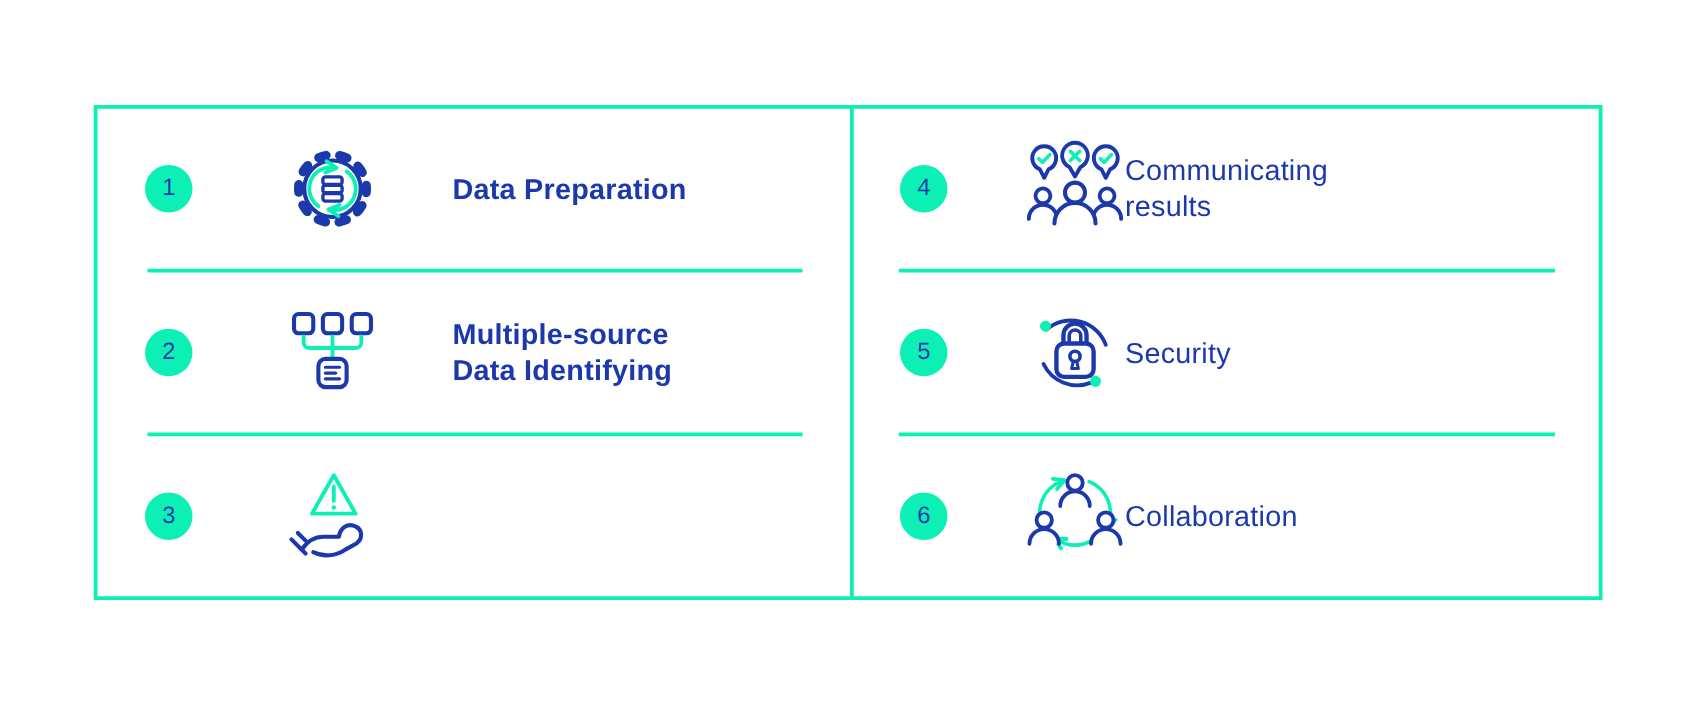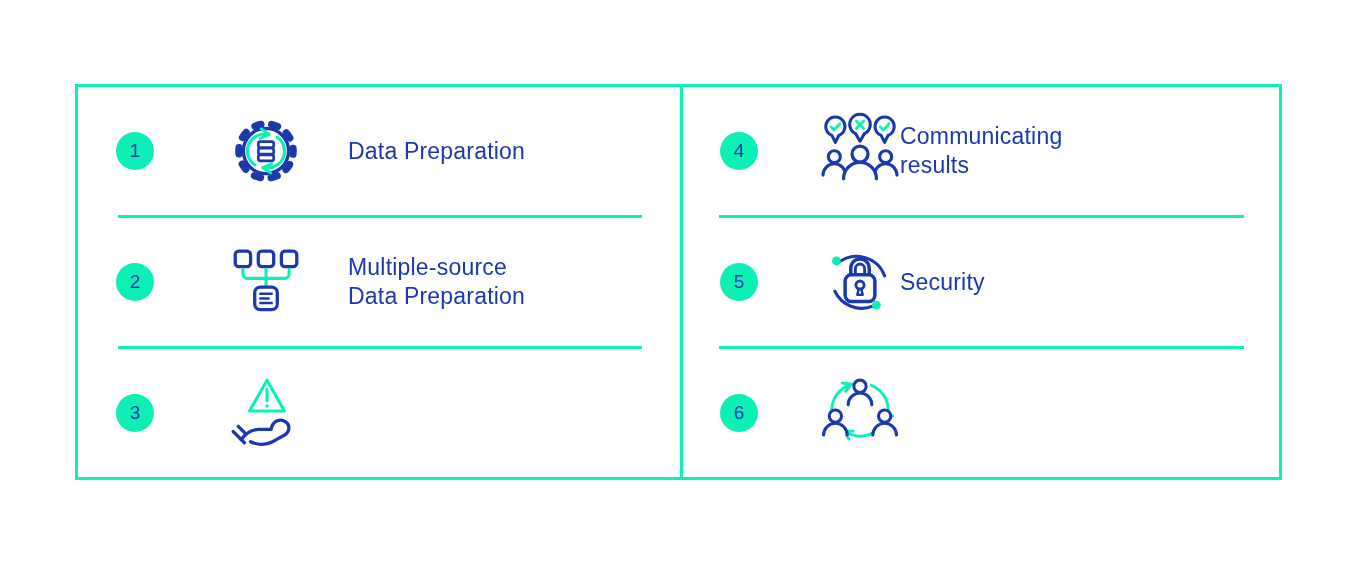--- a/index.html
+++ b/index.html
@@ -29,21 +29,21 @@
   }
   .panel-left .num{margin-left:38px;}
   .panel-right .num{margin-left:37px;}
   .icon-box{width:80px;display:flex;justify-content:center;align-items:center;flex:none;}
   .panel-left .icon-box{margin-left:72px;}
   .panel-right .icon-box{margin-left:62px;}
   .label{
     color:var(--primary);font-size:23px;line-height:29px;font-weight:500;
     white-space:pre-line;letter-spacing:0.2px;
   }
-  .panel-left .label{margin-left:42px;}
+  .panel-left .label{margin-left:56px;font-weight:bold;}
   .panel-right .label{}
   
   svg{display:block;}
   .sb{stroke:var(--primary);fill:none;stroke-linecap:round;stroke-linejoin:round;}
   .st{stroke:var(--accent);fill:none;stroke-linecap:round;stroke-linejoin:round;}
   .sbw{stroke:var(--primary);fill:#fff;stroke-linecap:round;stroke-linejoin:round;}
   .ft{fill:var(--accent);stroke:none;}
 </style>
 </head>
 <body>
@@ -83,21 +83,21 @@
             <rect x="8" y="8" width="15" height="15" rx="3.5" class="sb" stroke-width="3.2"></rect>
             <rect x="30.5" y="8" width="15" height="15" rx="3.5" class="sb" stroke-width="3.2"></rect>
             <rect x="53" y="8" width="15" height="15" rx="3.5" class="sb" stroke-width="3.2"></rect>
             <path d="M15.5 25.5 v4.5 a4.5 4.5 0 0 0 4.5 4.5 h36 a4.5 4.5 0 0 0 4.5 -4.5 v-4.5" class="st" stroke-width="3"></path>
             <path d="M38 25.5 V45" class="st" stroke-width="3"></path>
             <rect x="27" y="43" width="22" height="22" rx="5.5" class="sbw" stroke-width="3.2"></rect>
             <path d="M32.5 49.5 h11 M32.5 54 h8 M32.5 58.5 h11" class="sb" stroke-width="2.5"></path>
           </svg>
         </div>
         <div class="label">Multiple-source
-Data Preparation</div>
+Data Identifying</div>
       </div>
 
       <div class="sep"></div>
 
       <div class="row">
         <div class="num">3</div>
         <div class="icon-box">
           <svg width="78" height="78" viewBox="0 0 76 76">
             <path d="M39 6 L56 36 L22 36 Z" class="st" stroke-width="3"></path>
             <path d="M39 15 V26" class="st" stroke-width="3"></path>
@@ -169,17 +169,18 @@
             <path d="M49 11 A26 26 0 0 1 64 44" class="st" stroke-width="2.8" marker-end="url(#ah-collab)"></path>
             <path d="M51 57 A26 26 0 0 1 25 57" class="st" stroke-width="2.8" marker-end="url(#ah-collab)"></path>
             <circle cx="38" cy="12" r="6" class="sbw" stroke-width="3"></circle>
             <path d="M26.5 30 a11.5 11.5 0 0 1 23 0" class="sbw" stroke-width="3"></path>
             <circle cx="14" cy="41" r="6" class="sbw" stroke-width="3"></circle>
             <path d="M2.5 59.5 a11.5 11.5 0 0 1 23 0" class="sbw" stroke-width="3"></path>
             <circle cx="62" cy="41" r="6" class="sbw" stroke-width="3"></circle>
             <path d="M50.5 59.5 a11.5 11.5 0 0 1 23 0" class="sbw" stroke-width="3"></path>
           </svg>
         </div>
+        <div class="label">Collaboration</div>
       </div>
 
     </div>
   </div>
 </div>
 
 </body></html>

